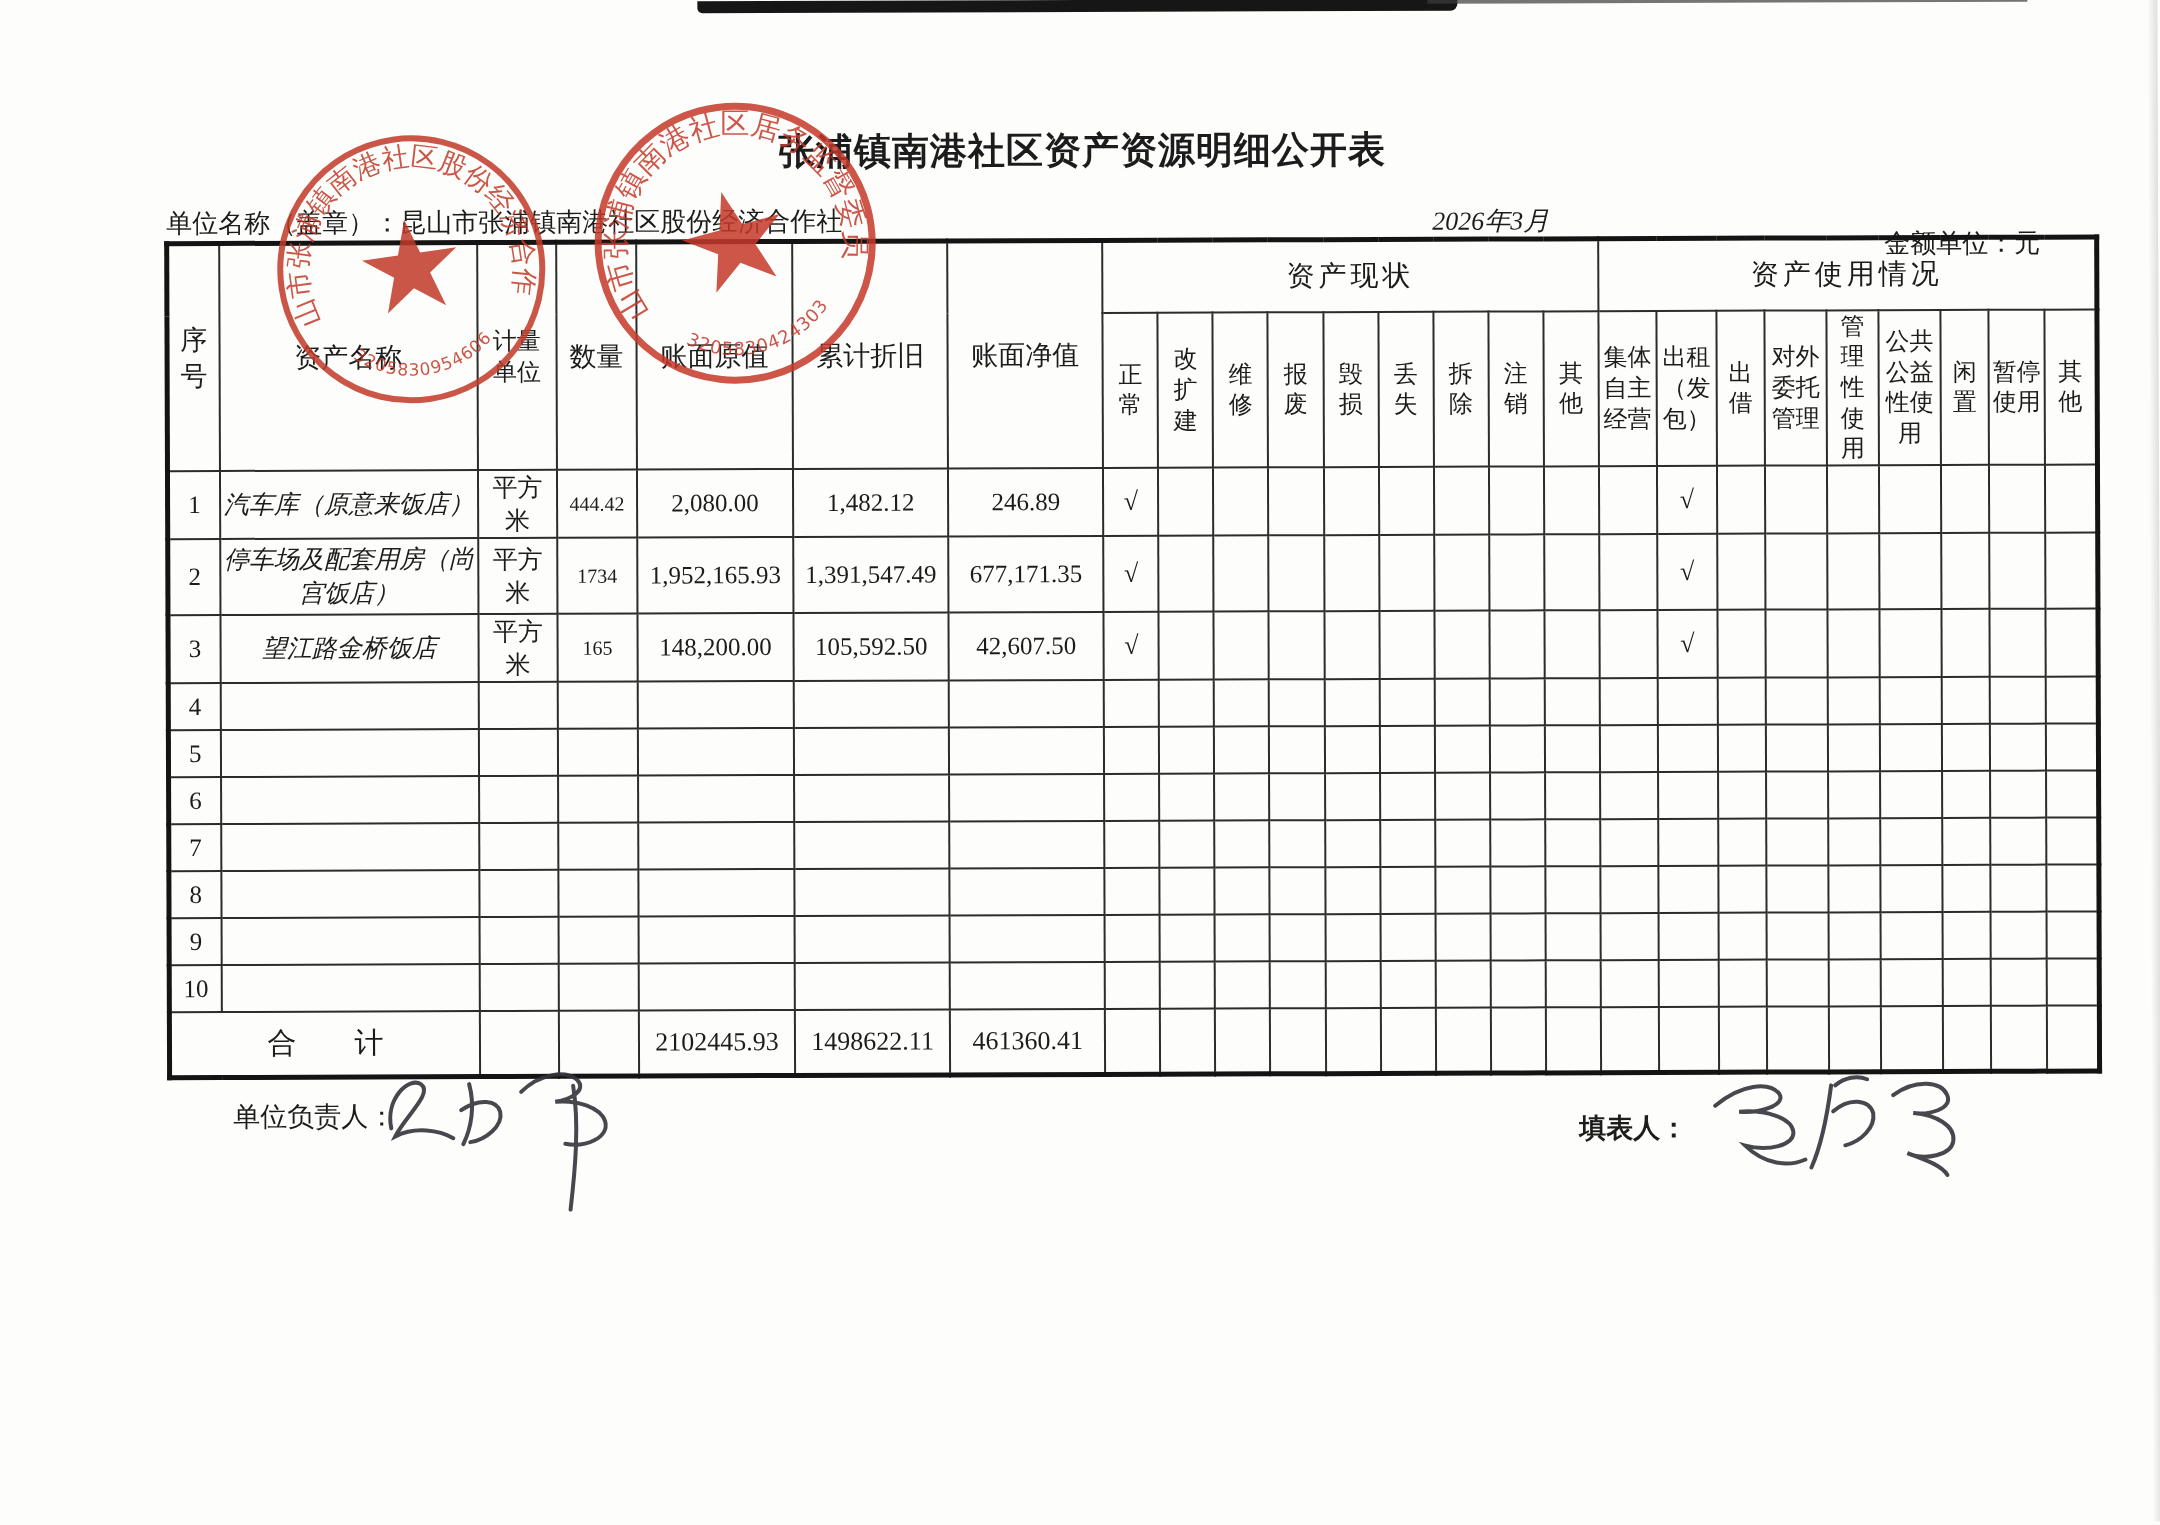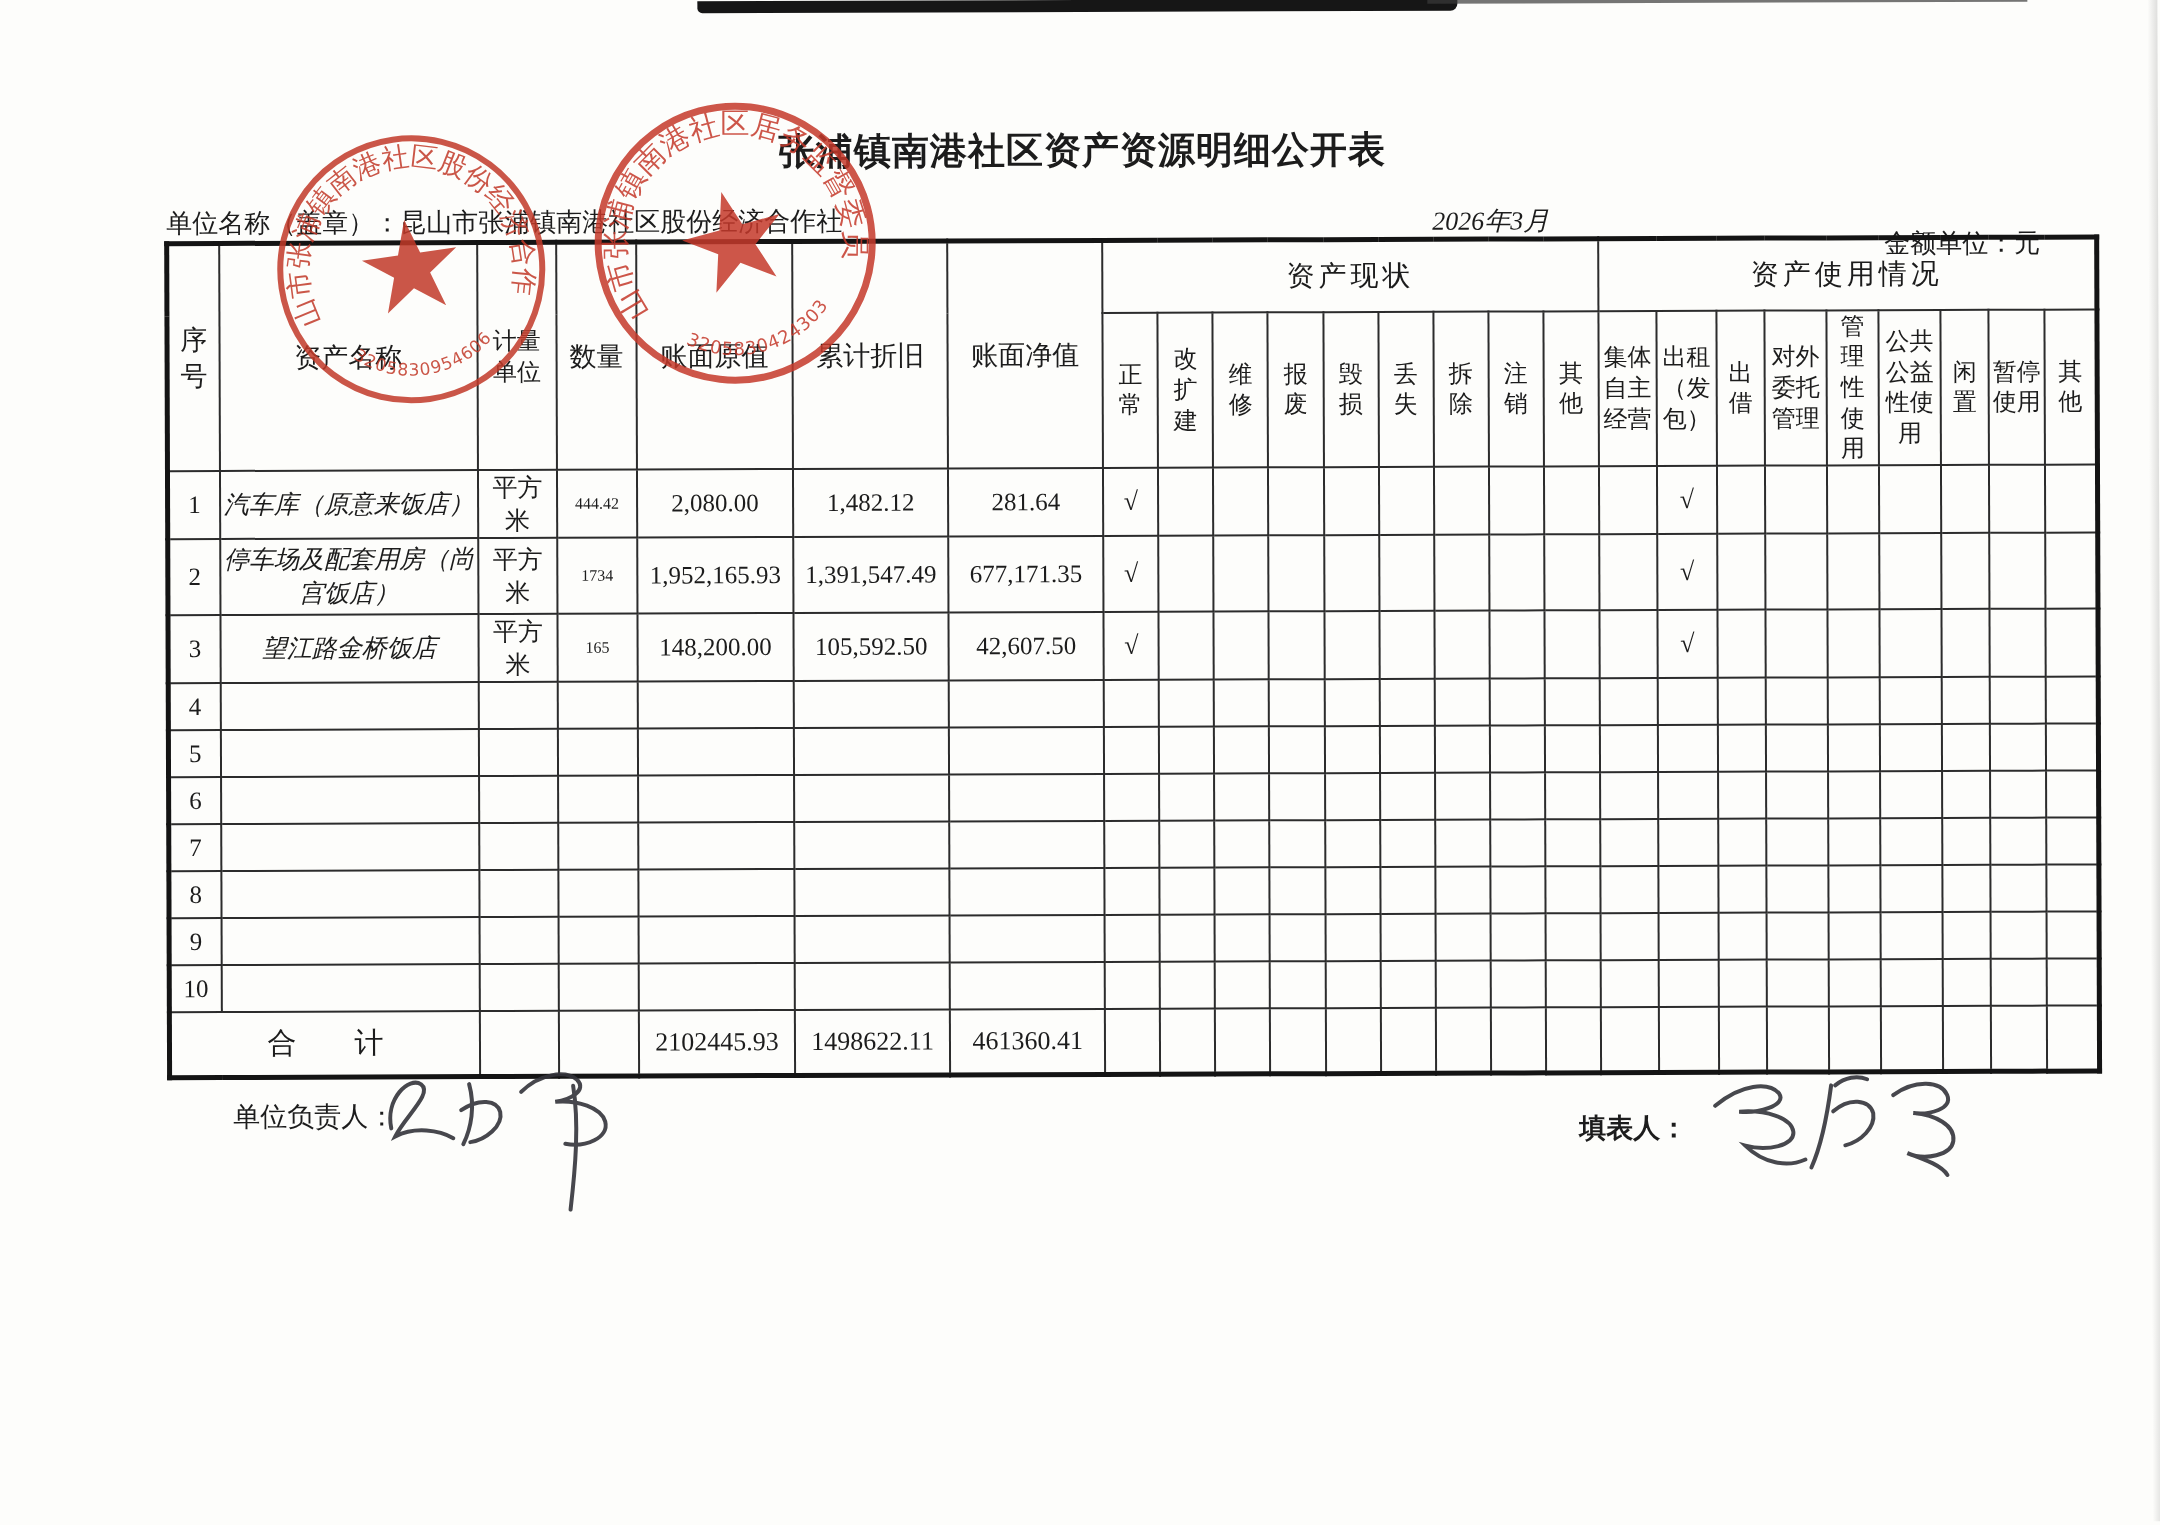--- a/index.html
+++ b/index.html
@@ -34,21 +34,21 @@
     overflow:hidden;
   }
   .tbl thead tr.grp{height:72px;}
   .tbl thead tr.sub{height:150px;}
   .h-main{font-size:27px;}
   .h-grp{font-size:28px;letter-spacing:4px;}
   .h-sub{font-size:24px;white-space:pre-line;line-height:1.28;}
   .c-no{font-size:25px;}
   .c-name{text-align:left;font-size:25px;padding:4px 8px;line-height:1.35;font-style:italic;}
   .c-unit{font-size:25px;}
-  .c-qty{font-size:16px;}
+  .c-qty{font-size:20px;}
   .c-money{font-size:25px;}
   .c-mark{font-size:26px;}
   .total-label{font-size:29px;font-weight:600;}
   .total-money{font-size:26px;}
   tr.total-row{height:65px;}
 
   .foot-label{position:absolute;font-size:27px;white-space:nowrap;}
   #manager-label{left:232px;top:1096px;}
   #preparer-label{left:1578px;top:1112px;font-weight:bold;}
   .sig{position:absolute;}
@@ -158,21 +158,21 @@
         </tr>
       </thead>
       <tbody id="rows-body">
           <tr style="height: 62px;">
             <td class="c-no">1</td>
             <td class="c-name">汽车库（原意来饭店）</td>
             <td class="c-unit">平方米</td>
             <td class="c-qty">444.42</td>
             <td class="c-money">2,080.00</td>
             <td class="c-money">1,482.12</td>
-            <td class="c-money">281.64</td>
+            <td class="c-money">246.89</td>
             <td class="c-mark">√</td>
             <td class="c-mark"></td>
             <td class="c-mark"></td>
             <td class="c-mark"></td>
             <td class="c-mark"></td>
             <td class="c-mark"></td>
             <td class="c-mark"></td>
             <td class="c-mark"></td>
             <td class="c-mark"></td>
             <td class="c-mark"></td>

